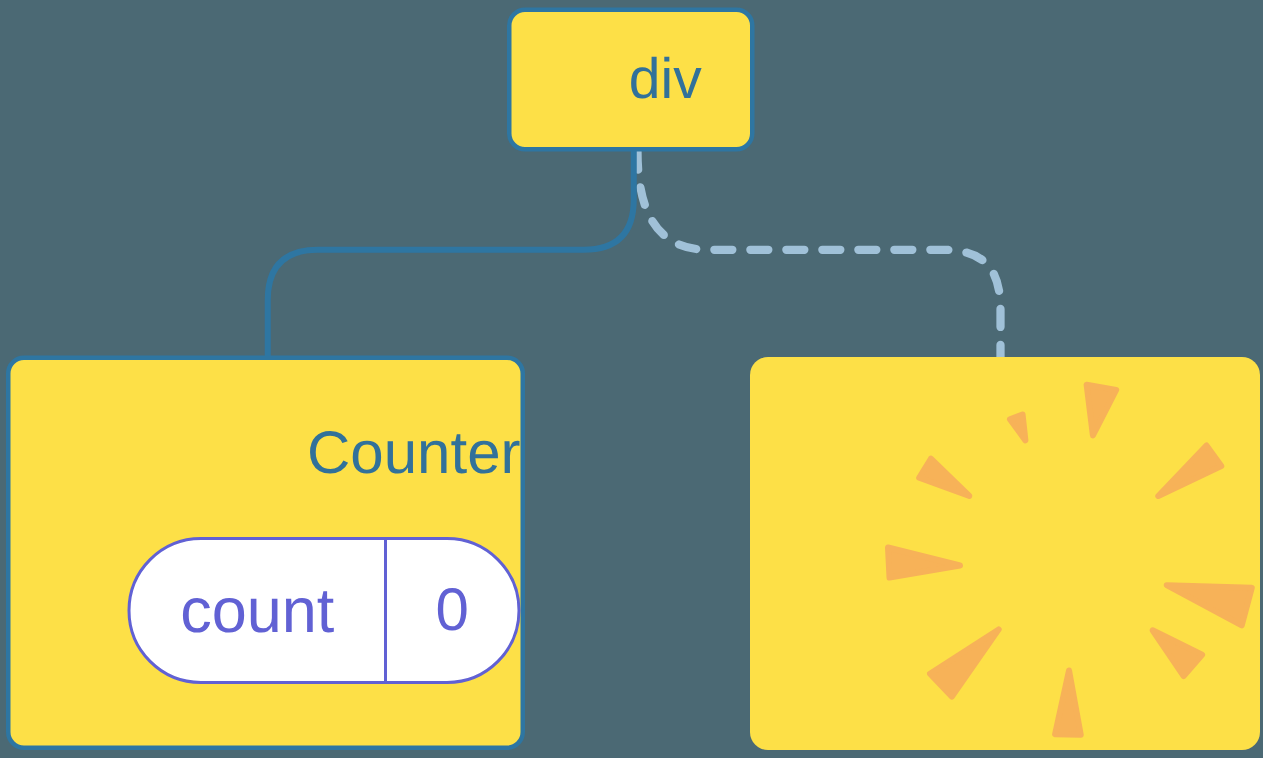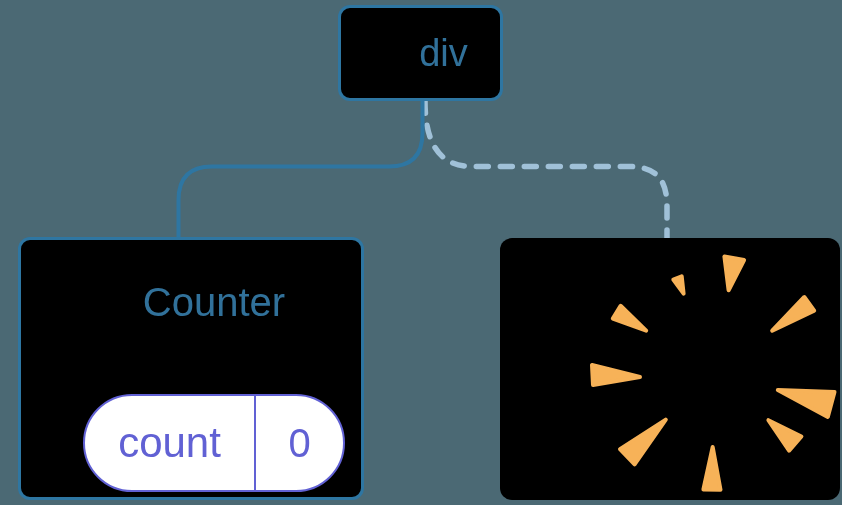--- a/index.html
+++ b/index.html
@@ -14,44 +14,43 @@
     background: #4B6974;
     overflow: hidden;
   }
   .connectors {
     position: absolute;
     left: 0; top: 0;
     width: 842px; height: 505px;
   }
   .node {
     position: absolute;
-    background: #000000;
+    background: #fde047;
     border-radius: 12px;
     box-sizing: border-box;
     padding-left: 46px;
   }
   .node-root {
     left: 338px; top: 5px;
     width: 165px; height: 96px;
     border: 3px solid #2E76A2;
     display: flex;
     align-items: center;
     justify-content: center;
     font-size: 38px;
     font-weight: 500;
     color: #31719A;
   }
   .node-counter {
-    left: 18px; top: 237px;
+    left: 4px; top: 237px;
     width: 346px; height: 263px;
     border: 3px solid #2E76A2;
     display: flex;
     flex-direction: column;
-    align-items: center;
-    gap: 36px;
+    align-items: flex-end;
   }
   .counter-title {
     margin-top: 36px;
     line-height: 52px;
     font-size: 40px;
     font-weight: 500;
     color: #31719A;
     text-align: center;
   }
   .state-pill {

